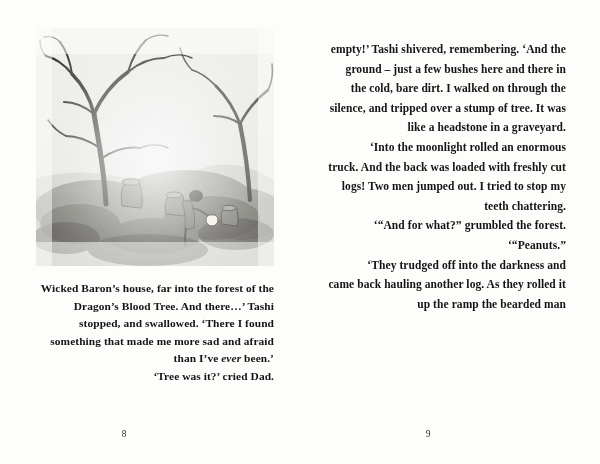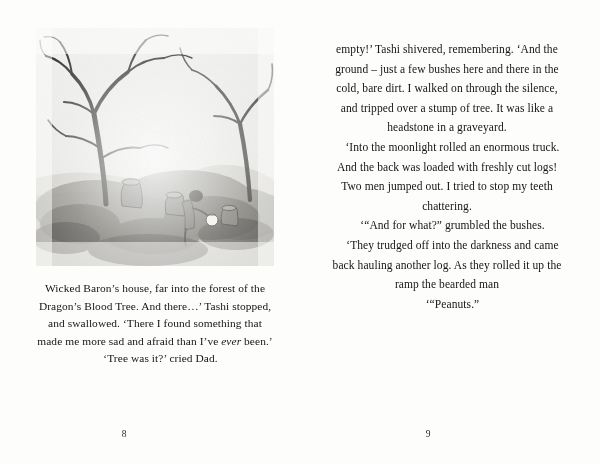--- a/index.html
+++ b/index.html
@@ -45,22 +45,23 @@
     display: block;
     width: 238px;
     height: 238px;
   }
 
   
   .body-text {
     font-size: 11.4px;
     line-height: 17.6px;
     color: #141414;
-    text-align: center;
+    text-align: right;
     letter-spacing: 0.08px;
+    font-weight: bold;
   }
   .body-text p {
     margin: 0;
   }
   .body-text p.indent {
     text-indent: 11px;
   }
   .page-right .body-text {
     font-size: 11.5px;
     line-height: 19.6px;
@@ -194,21 +195,21 @@
       <p class="indent">‘Tree was it?’ cried Dad.</p>
     </div>
 
     <div class="folio folio-left">8</div>
   </div>
 
   <div class="page page-right">
     <div class="body-text">
       <p>empty!’ Tashi shivered, remembering. ‘And the ground – just a few bushes here and there in the cold, bare dirt. I walked on through the silence, and tripped over a stump of tree. It was like a headstone in a graveyard.</p>
       <p class="indent">‘Into the moonlight rolled an enormous truck. And the back was loaded with freshly cut logs! Two men jumped out. I tried to stop my teeth chattering.</p>
-      <p class="indent">‘“And for what?” grumbled the bushes.</p>
+      <p class="indent">‘“And for what?” grumbled the forest.</p>
+      <p class="indent">‘“Peanuts.”</p>
       <p class="indent">‘They trudged off into the darkness and came back hauling another log. As they rolled it up the ramp the bearded man</p>
-      <p class="indent">‘“Peanuts.”</p>
     </div>
 
     <div class="folio folio-right">9</div>
   </div>
 
 </div>
 
 </body></html>

